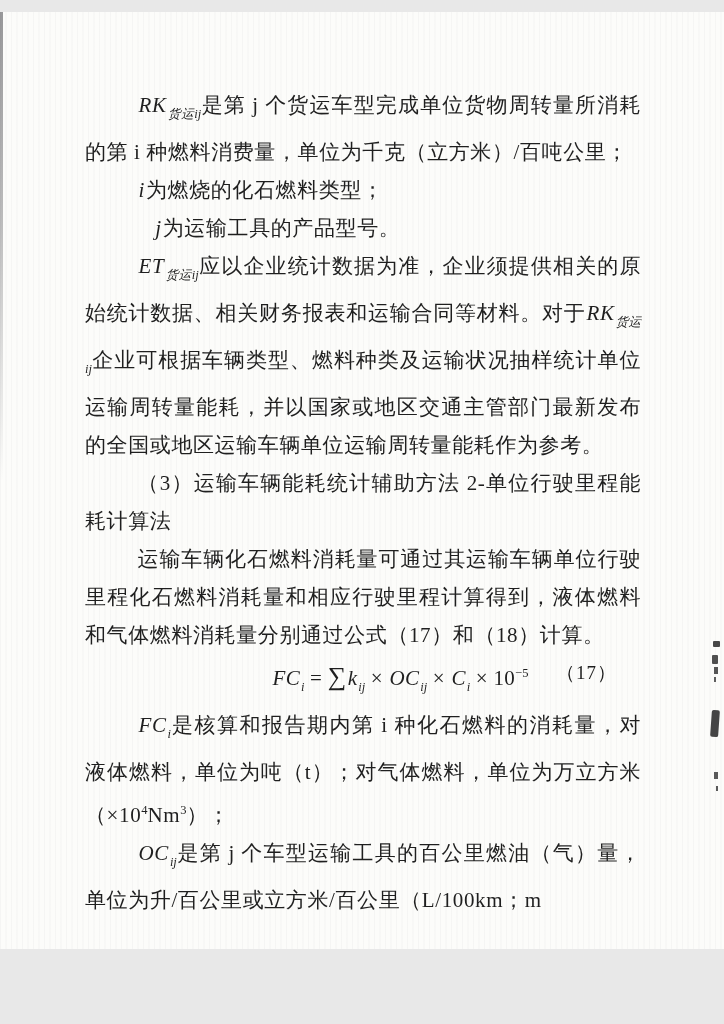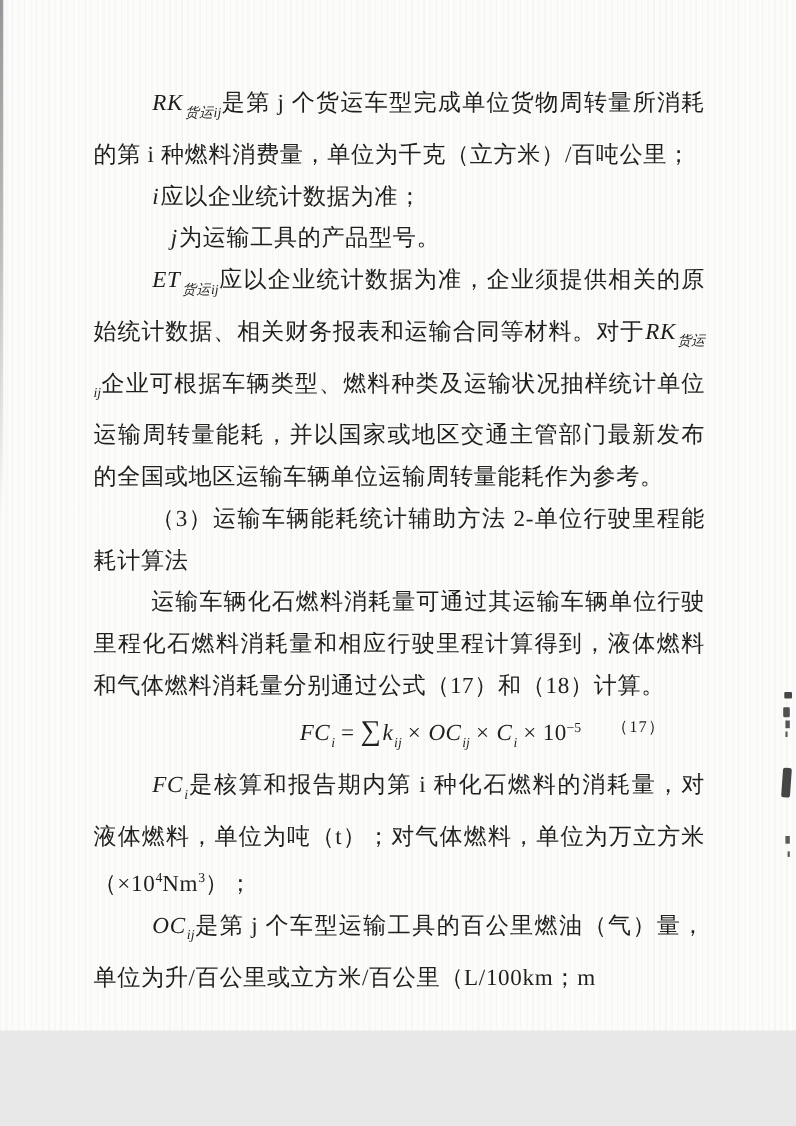--- a/index.html
+++ b/index.html
@@ -1,20 +1,20 @@
 <!DOCTYPE html>
 <html><head>
 <meta charset="utf-8">
 <style>
   html, body { margin: 0; padding: 0; background: #e8e8e8; }
   .page {
     position: relative;
     width: 724px;
     height: 937px;
-    margin: 0 auto;
+    margin: 12px auto;
     background: #fcfcfa;
     overflow: hidden;
     font-family: "Liberation Serif", "DejaVu Serif", serif;
     color: #1f1f1f;
   }
   .scan-stripes {
     position: absolute; inset: 0; pointer-events: none;
     background: repeating-linear-gradient(90deg,
       rgba(120,120,130,0.05) 0px, rgba(120,120,130,0.05) 1px,
       rgba(120,120,130,0.00) 1px, rgba(120,120,130,0.00) 5px,
@@ -45,22 +45,22 @@
   .seg-sum { font-size: 26px; font-style: normal; }
   .formula-row {
     position: relative;
     font-size: 21px;
     line-height: 38px;
     text-align: center;
     padding-left: 74px;
     letter-spacing: 0.3px;
   }
   .eq-num {
-    position: absolute; right: 36px; top: 0;
-    font-size: 15px; letter-spacing: 1px; font-style: normal; text-align: right;
+    position: absolute; right: 24px; top: 0;
+    font-size: 19px; letter-spacing: 1px; font-style: normal; text-align: right;
   }
   .footer {
     position: absolute; left: 0; top: 946px; width: 718px;
     font-size: 16px; color: #222;
   }
   .artifact { position: absolute; pointer-events: none; }
   .a1 { left: 713px; top: 629px; width: 7px; height: 6px; background: #474747; border-radius: 1px; }
   .a2 { left: 712px; top: 643px; width: 6px; height: 9px; background: #505050; border-radius: 1px;
         box-shadow: 1px 11px 0 -1px #565656, 0 20px 0 -2px #5e5e5e; }
   .a3 { left: 711px; top: 698px; width: 8px; height: 27px; background: #454545; border-radius: 2px;
@@ -69,21 +69,21 @@
         box-shadow: 1px 13px 0 -1px #5a5a5a; }
 </style>
 </head>
 <body>
 
 <div class="page" style="color: rgb(31, 31, 31); background: rgb(252, 252, 250);">
   <div class="scan-stripes"></div>
   <div class="edge-shadow"></div>
   <div class="content">
       <p class="para" style="text-indent: 2.5em;"><span class="seg-v">RK</span><span class="seg-sub">货运ij</span><span class="seg-n">是第 j 个货运车型完成单位货物周转量所消耗的第 i 种燃料消费量，单位为千克（立方米）/百吨公里；</span></p>
-      <p class="para" style="text-indent: 2.5em;"><span class="seg-v">i</span><span class="seg-n">应以企业统计数据为准；</span></p>
+      <p class="para" style="text-indent: 2.5em;"><span class="seg-v">i</span><span class="seg-n">为燃烧的化石燃料类型；</span></p>
       <p class="para" style="text-indent: 3.3em;"><span class="seg-v">j</span><span class="seg-n">为运输工具的产品型号。</span></p>
       <p class="para" style="text-indent: 2.5em;"><span class="seg-v">ET</span><span class="seg-sub">货运ij</span><span class="seg-n">应以企业统计数据为准，企业须提供相关的原始统计数据、相关财务报表和运输合同等材料。对于</span><span class="seg-v">RK</span><span class="seg-sub">货运ij</span><span class="seg-n">企业可根据车辆类型、燃料种类及运输状况抽样统计单位运输周转量能耗，并以国家或地区交通主管部门最新发布的全国或地区运输车辆单位运输周转量能耗作为参考。</span></p>
       <p class="para" style="text-indent: 2.5em;"><span class="seg-n">（3）运输车辆能耗统计辅助方法 2-单位行驶里程能耗计算法</span></p>
       <p class="para" style="text-indent: 2.5em;"><span class="seg-n">运输车辆化石燃料消耗量可通过其运输车辆单位行驶里程化石燃料消耗量和相应行驶里程计算得到，液体燃料和气体燃料消耗量分别通过公式（17）和（18）计算。</span></p>
       <div class="formula-row"><span class="seg-v">FC</span><span class="seg-sub">i</span><span class="seg-n"> = </span><span class="seg-sum">∑</span><span class="seg-v">k</span><span class="seg-sub">ij</span><span class="seg-n"> × </span><span class="seg-v">OC</span><span class="seg-sub">ij</span><span class="seg-n"> × </span><span class="seg-v">C</span><span class="seg-sub">i</span><span class="seg-n"> × 10</span><span class="seg-sup">−5</span><span class="eq-num">（17）</span></div>
       <p class="para" style="text-indent: 2.5em;"><span class="seg-v">FC</span><span class="seg-sub">i</span><span class="seg-n">是核算和报告期内第 i 种化石燃料的消耗量，对液体燃料，单位为吨（t）；对气体燃料，单位为万立方米（×10</span><span class="seg-sup">4</span><span class="seg-n">Nm</span><span class="seg-sup">3</span><span class="seg-n">）；</span></p>
       <p class="para" style="text-indent: 2.5em;"><span class="seg-v">OC</span><span class="seg-sub">ij</span><span class="seg-n">是第 j 个车型运输工具的百公里燃油（气）量，单位为升/百公里或立方米/百公里（L/100km；m</span></p>
     </div>
   <div class="artifact a1"></div>
   <div class="artifact a2"></div>

